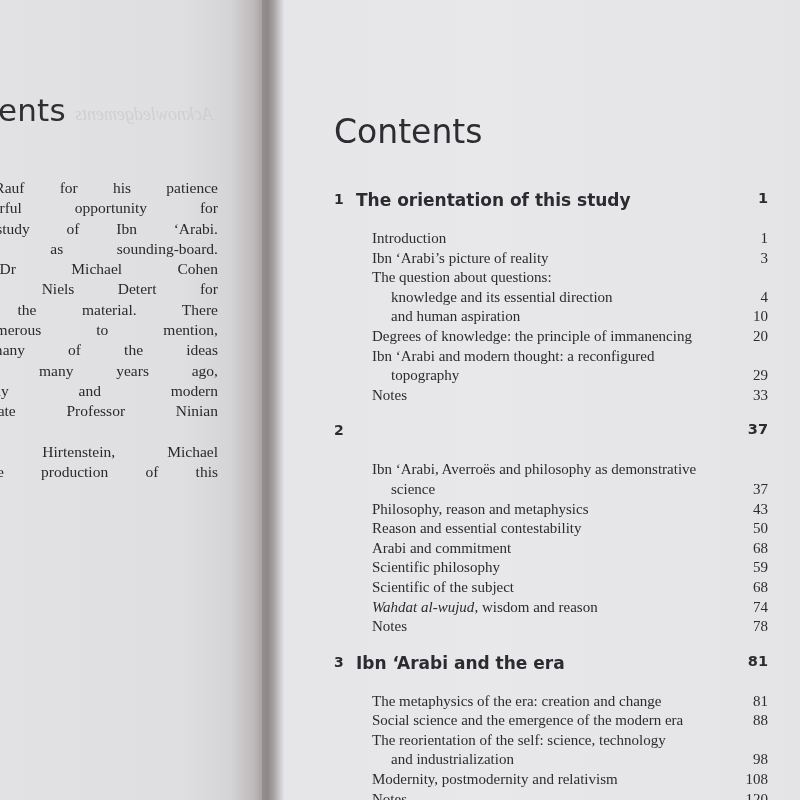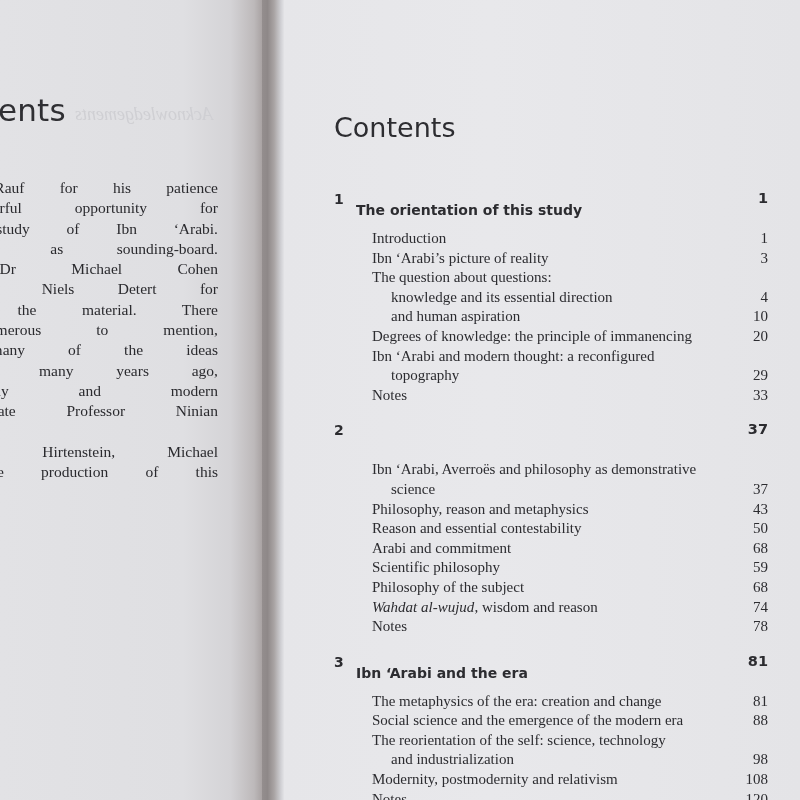--- a/index.html
+++ b/index.html
@@ -45,37 +45,37 @@
       background: linear-gradient(90deg, #e6e6e9 0%, #e8e8eb 40%, #e4e4e7 100%);
       overflow: hidden;
     }
     .show-through {
       position: absolute; left: 455px; top: 10px; width: 400px;
       font-family: "Liberation Serif", serif; font-size: 14px; line-height: 19px;
       color: #d4d4d8; transform: scaleX(-1); white-space: nowrap;
     }
     .contents-title {
       position: absolute; left: 50px; top: 112px;
-      font-family: "DejaVu Sans", sans-serif; font-size: 27px; color: #2d2d31;
+      font-family: "DejaVu Sans", sans-serif; font-size: 33px; color: #2d2d31;
       white-space: nowrap;
       text-align: center;
     }
     .toc {
       position: absolute; left: 50px; top: 188px; width: 434px;
       font-family: "Liberation Serif", serif; color: #2c2c30;
     }
     .chapter { position: relative; height: 25px; margin-top: 0; }
     .chapter + .entry { margin-top: 16px; }
     .chapter .num {
       position: absolute; left: 0; top: 3px;
       font-family: "DejaVu Sans", sans-serif; font-weight: bold; font-size: 14px;
     }
     .chapter .title {
-      position: absolute; left: 22px; top: 14px;
-      font-family: "DejaVu Sans", sans-serif; font-weight: bold; font-size: 14px; white-space: nowrap; text-align: right;
+      position: absolute; left: 22px; top: 2px;
+      font-family: "DejaVu Sans", sans-serif; font-weight: bold; font-size: 17px; white-space: nowrap; text-align: right;
     }
     .chapter .page {
       position: absolute; right: 0; top: 2px;
       font-family: "DejaVu Sans", sans-serif; font-weight: bold; font-size: 14.5px;
     }
     .entry { position: relative; padding-left: 38px; font-size: 15px; line-height: 19.6px; }
     .entry .text { display: block; white-space: nowrap; }
     .entry .cont { display: block; padding-left: 19px; white-space: nowrap; }
     .entry .page { position: absolute; right: 0; bottom: 0; }
     .entry .italic { font-style: italic; }
@@ -181,21 +181,21 @@
       </div>
       <div class="entry">
         <span class="text">Arabi and commitment</span>
         <span class="page">68</span>
       </div>
       <div class="entry">
         <span class="text">Scientific philosophy</span>
         <span class="page">59</span>
       </div>
       <div class="entry">
-        <span class="text">Philosophy of the subject</span>
+        <span class="text">Scientific of the subject</span>
         <span class="page">68</span>
       </div>
       <div class="entry">
         <span class="text"><span class="italic">Wahdat al-wujud</span><span>, wisdom and reason</span></span>
         <span class="page">74</span>
       </div>
       <div class="entry">
         <span class="text">Notes</span>
         <span class="page">78</span>
       </div>

